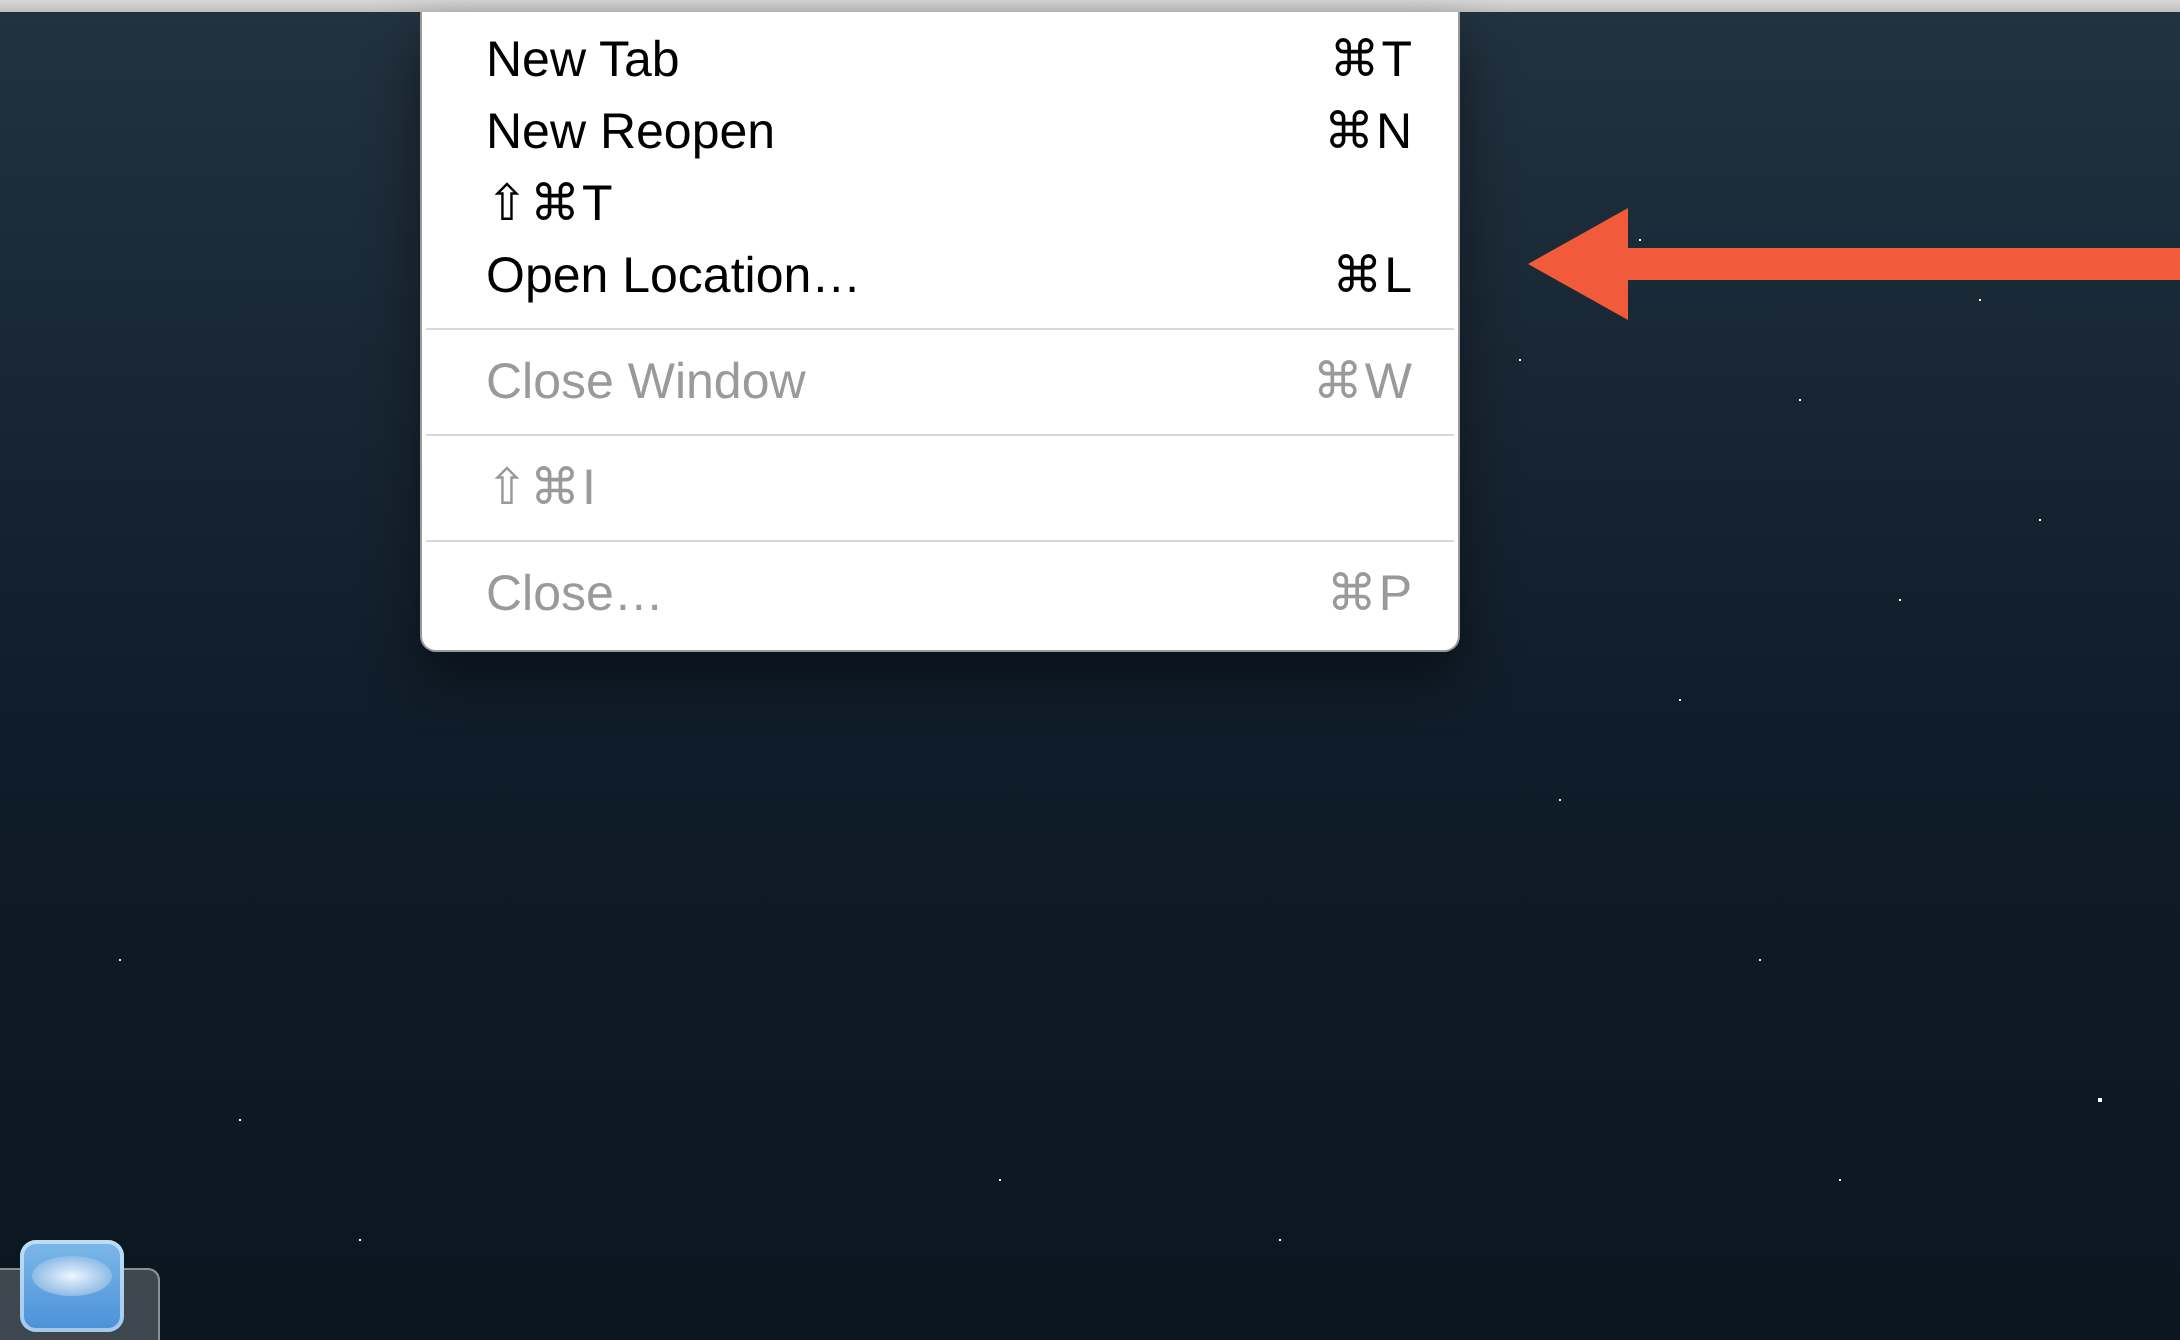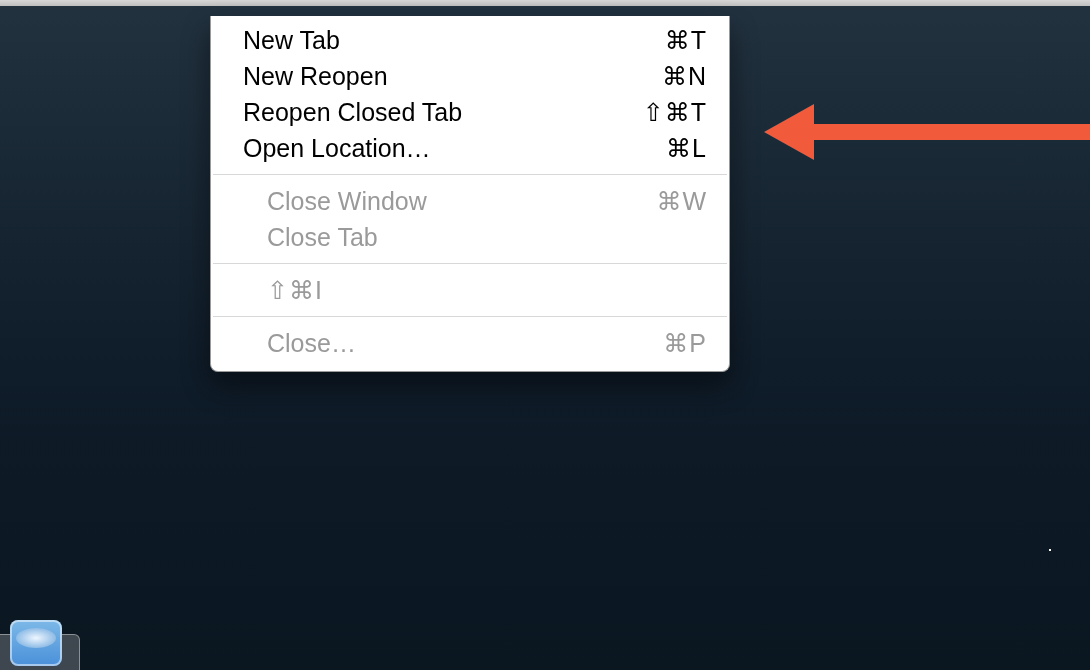--- a/index.html
+++ b/index.html
@@ -28,39 +28,39 @@
 
   
   .menubar{
     position:absolute; top:0; left:0; right:0; height:6px;
     background:linear-gradient(180deg,#d7d7d7,#bfbfbf);
   }
 
   
   .dropdown{
     position:absolute;
-    top:16px; left:210px; width:520px;
+    top:6px; left:210px; width:520px;
     background:#fff;
     border:1px solid #9a9a9a;
     border-top:none;
     border-radius:0 0 8px 8px;
     box-shadow:0 14px 28px rgba(0,0,0,.45);
     padding:6px 0 10px;
   }
   .menu-item{
     display:flex; align-items:center;
     padding:2px 22px 2px 32px;
     font-size:25px; line-height:32px;
     color:#000; cursor:default;
   }
   .menu-item.highlight{
     background:linear-gradient(180deg,#4f8dff,#2a62f6);
     color:#fff;
   }
-  .menu-item.disabled{ color:#9a9a9a;margin-left:24px; }
+  .menu-item.disabled{ color:#9a9a9a; }
   .menu-item .label{ flex:1 1 auto; white-space:nowrap; }
   .menu-item .shortcut{
     flex:0 0 auto; text-align:right; white-space:nowrap;
     font-size:25px; letter-spacing:1px;
     font-family:"Lucida Grande","Helvetica Neue",Arial,sans-serif;
   }
   .menu-sep{
     height:1px; margin:8px 2px; background:#d8d8d8;
   }
 
@@ -111,37 +111,32 @@
 
   <div class="menu-item">
     <span class="label">New Tab</span>
     <span class="shortcut">⌘T</span>
   </div>
   <div class="menu-item">
     <span class="label">New Reopen</span>
     <span class="shortcut">⌘N</span>
   </div>
   <div class="menu-item">
-    <span class="label">Reopen Closed Tab</span>
     <span class="shortcut">⇧⌘T</span>
   </div>
   <div class="menu-item">
     <span class="label">Open Location…</span>
     <span class="shortcut">⌘L</span>
   </div>
 
   <div class="menu-sep"></div>
 
   <div class="menu-item disabled">
     <span class="label">Close Window</span>
     <span class="shortcut">⌘W</span>
-  </div>
-  <div class="menu-item disabled">
-    <span class="label">Close Tab</span>
-    <span class="shortcut"></span>
   </div>
 
   <div class="menu-sep"></div>
 
   <div class="menu-item disabled">
     <span class="shortcut">⇧⌘I</span>
   </div>
 
   <div class="menu-sep"></div>
 

